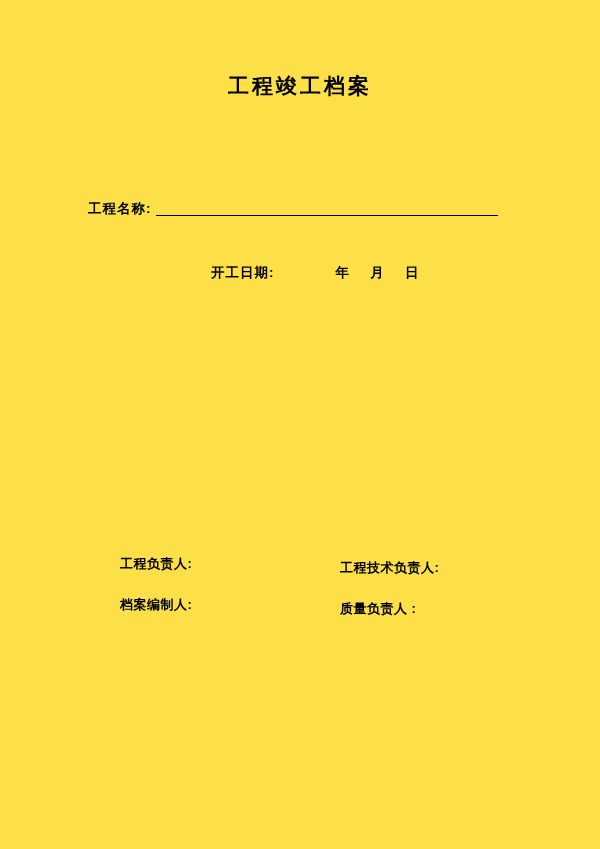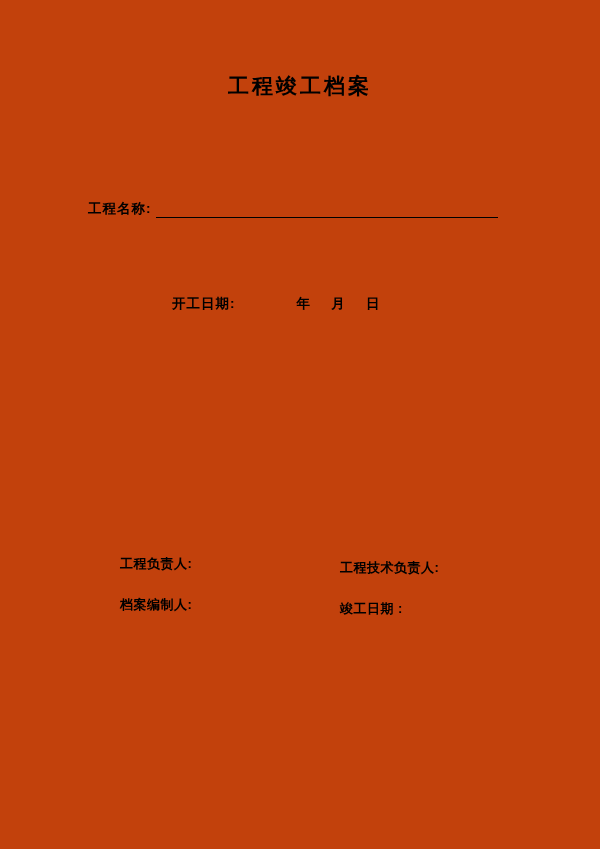--- a/index.html
+++ b/index.html
@@ -12,42 +12,42 @@
     height: 849px;
     font-family: "Liberation Serif", "DejaVu Serif", serif;
     color: #000000;
     position: relative;
     overflow: hidden;
   }
   .page {
     position: relative;
     width: 600px;
     height: 849px;
-    background: #c2410c;
+    background: #fde047;
   }
 
   .doc-title {
     position: absolute;
     top: 72px;
     left: 0;
     width: 600px;
     text-align: center;
     font-size: 21px;
     font-weight: bold;
     letter-spacing: 3px;
     font-family: "Liberation Sans", "DejaVu Sans", sans-serif;
   }
 
   .project-name-row {
     position: absolute;
     top: 200px;
     left: 88px;
     width: 410px;
     display: flex;
-    align-items: center;
+    align-items: flex-start;
     font-size: 13.5px;
     font-weight: bold;
     font-family: "Liberation Sans", "DejaVu Sans", sans-serif;
   }
   .project-name-row .label {
     white-space: nowrap;
     letter-spacing: 1px;
     padding-bottom: 1px;
   }
   .project-name-row .blank-line {
@@ -68,21 +68,21 @@
   }
   .date-row .label {
     display: inline-block;
     width: 112px;
   }
   .date-row .unit {
     display: inline-block;
     width: 30px;
     text-align: center;
   }
-  .start-date { top: 295px; }
+  .start-date { top: 264px; margin-left: 39px; }
   .finish-date { top: 321px; }
 
   .install-unit {
     position: absolute;
     top: 403px;
     left: 172px;
     font-size: 13.5px;
     font-weight: bold;
     font-family: "Liberation Sans", "DejaVu Sans", sans-serif;
     letter-spacing: 0.5px;
@@ -141,17 +141,17 @@
   <div class="sign-block row-responsible">
     <div class="sign-row">
       <span class="left-cell">工程负责人:</span>
       <span class="right-cell">工程技术负责人:</span>
     </div>
   </div>
 
   <div class="sign-block row-quality">
     <div class="sign-row">
       <span class="left-cell">档案编制人:</span>
-      <span class="right-cell">竣工日期    :</span>
+      <span class="right-cell">质量负责人    :</span>
     </div>
   </div>
 
 </div>
 
 </body></html>

